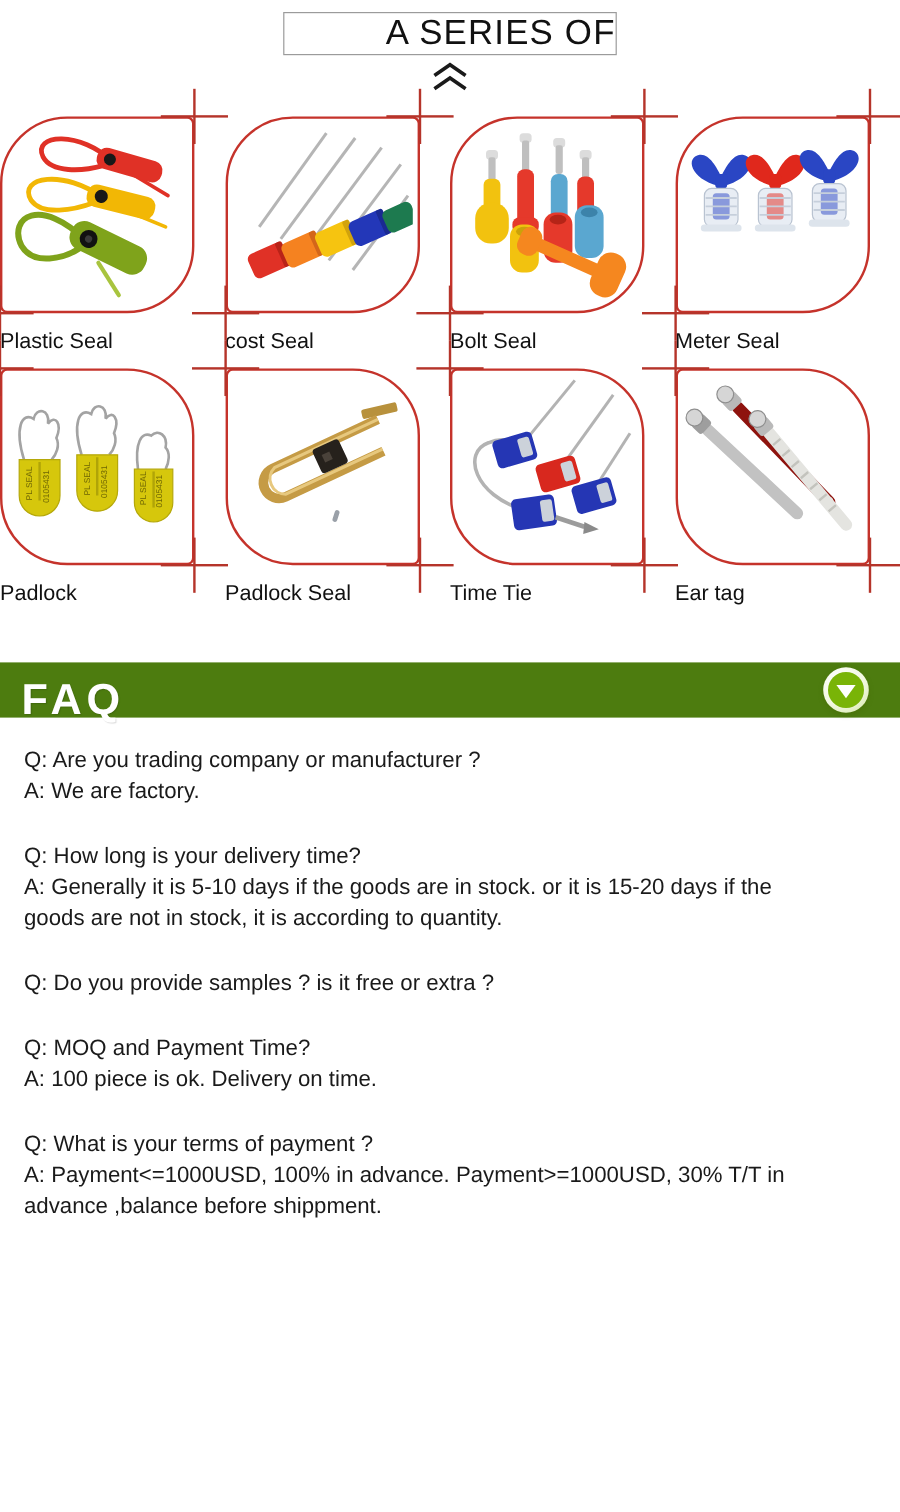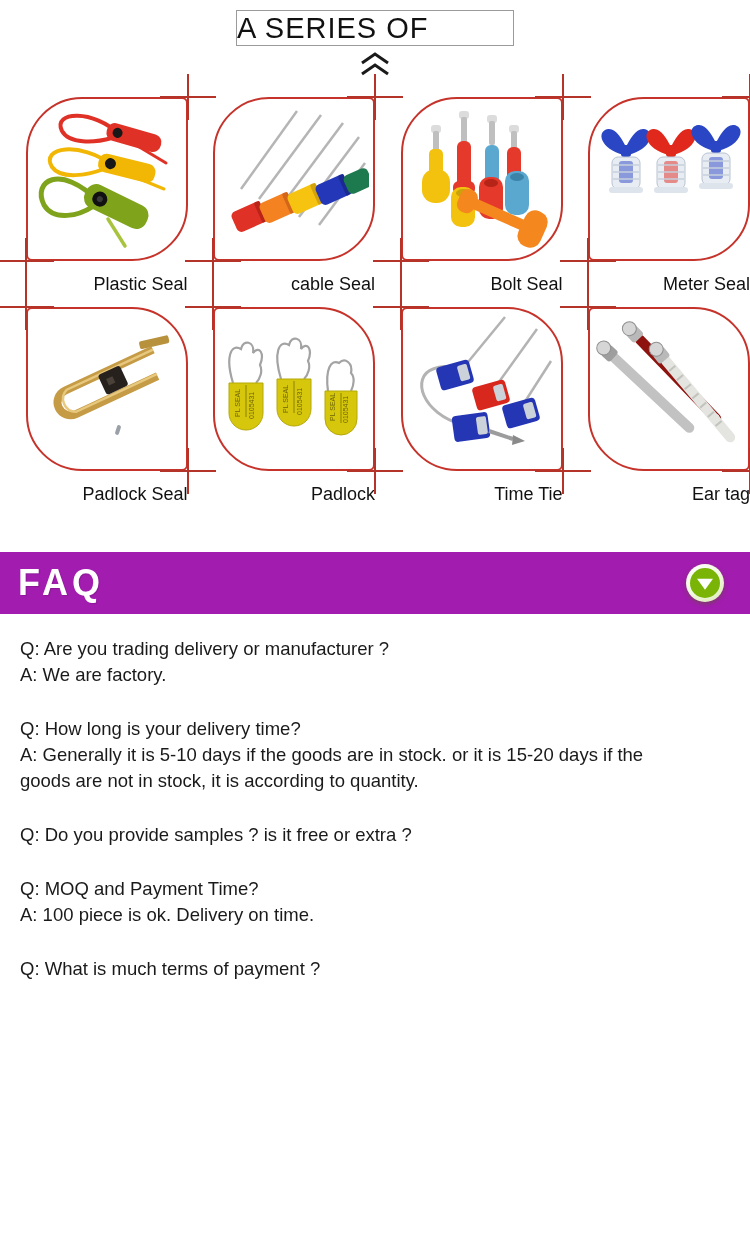--- a/index.html
+++ b/index.html
@@ -5,49 +5,49 @@
   html,body{margin:0;padding:0;}
   body{
     width:750px;min-height:1260px;background:#ffffff;overflow-x:hidden;
     font-family:"Liberation Sans","DejaVu Sans",sans-serif;color:#1c1c1c;
   }
   .page{width:750px;position:relative;}
 
   
   .title-box{
     width:276px;height:34px;margin:10px auto 0;border:1px solid #9b9b9b;
-    text-align:left;line-height:34px;font-size:29px;letter-spacing:1px;color:#111;
+    text-align:right;line-height:34px;font-size:29px;letter-spacing:1px;color:#111;
   }
   .chevrons{display:block;margin:4px auto 0;}
 
   
   .grid{
     margin-top:20px;display:grid;grid-template-columns:repeat(4,1fr);
     row-gap:12px;width:750px;
   }
-  .cell{display:flex;flex-direction:column;align-items:flex-end;}
+  .cell{display:flex;flex-direction:column;align-items:flex-start;}
   .frame{
     position:relative;width:158px;height:160px;border:2px solid #c5332b;
     background:#fff;
   }
   .frame.r1{border-radius:56px 6px 56px 6px;}
   .frame.r2{border-radius:6px 56px 6px 56px;}
   .frame svg{position:absolute;left:4px;top:4px;}
   .mark{position:absolute;width:0;height:0;}
   .mark::before{content:"";position:absolute;left:-28px;top:-1px;width:56px;height:2px;background:#b5342a;}
   .mark::after{content:"";position:absolute;left:-1px;top:-23px;width:2px;height:46px;background:#b5342a;}
   .r1 .m1{top:-2px;right:-2px;}
   .r1 .m2{bottom:-2px;left:-2px;}
   .r2 .m1{top:-2px;left:-2px;}
   .r2 .m2{bottom:-2px;right:-2px;}
   .plabel{margin-top:12px;font-size:18px;line-height:22px;color:#111;}
 
   
   .faq-banner{
-    position:relative;margin-top:47px;height:62px;background:#a21caf;
+    position:relative;margin-top:47px;height:46px;background:#4d7c0f;
   }
   .faq-title{
     color:#ffffff;font-size:36px;font-weight:bold;letter-spacing:4px;
     line-height:62px;padding-left:18px;text-shadow:1px 1px 1px rgba(0,0,0,.15);
   }
   .faq-toggle{
     position:absolute;right:26px;top:50%;transform:translateY(-50%);
     width:38px;height:38px;border-radius:50%;
     background:radial-gradient(circle at 35% 28%,#ffffff 0%,#f2f8e2 55%,#cfe49c 100%);
     box-shadow:0 2px 4px rgba(70,105,0,.45);cursor:pointer;
@@ -134,21 +134,21 @@
             </g>
           <g transform="translate(114,87) rotate(-24)">
               <rect x="-16" y="-11" width="32" height="22" rx="5" fill="#2337b8"></rect>
               <rect x="10" y="-11" width="6" height="22" rx="2" fill="#1a2a92"></rect>
             </g>
           <g transform="translate(139,78) rotate(-24)">
               <rect x="-13" y="-10" width="26" height="20" rx="5" fill="#1d7a4f"></rect>
             </g>
         </svg>
       </div>
-      <div class="plabel">cable Seal</div>
+      <div class="plabel">cost Seal</div>
     </div>
 
     <div class="cell">
       <div class="frame r1">
         <span class="mark m1"></span>
         <span class="mark m2"></span>
         <svg width="150" height="150" viewBox="0 0 150 150">
           <g fill="#bfbfbf">
             <rect x="24" y="22" width="10" height="8" rx="3" fill="#dcdcdc"></rect>
               <rect x="26" y="28" width="6" height="20" rx="2"></rect>
@@ -219,69 +219,69 @@
         </svg>
       </div>
       <div class="plabel">Meter Seal</div>
     </div>
 
     <div class="cell">
       <div class="frame r2">
         <span class="mark m1"></span>
         <span class="mark m2"></span>
         <svg width="150" height="150" viewBox="0 0 150 150">
+          <g transform="translate(8,28)">
+            <path d="M6 42 C -2 16 4 2 14 8 C 16 -2 28 0 26 12 C 32 4 38 12 33 24 C 36 30 33 38 29 42" fill="none" stroke="#a3a3a3" stroke-width="2.2"></path>
+            <path d="M2 42 h34 v30 a17 17 0 0 1 -34 0 z" fill="#d6c70c" stroke="#b5a80a"></path>
+            <path d="M19 44 v32" stroke="#b0a408" stroke-width="2"></path>
+            <text font-size="7" fill="#6e6604" transform="rotate(-90)" x="-76" y="13">PL SEAL</text>
+            <text font-size="7" fill="#6e6604" transform="rotate(-90)" x="-78" y="27">0105431</text>
+          </g>
+          <g transform="translate(56,24)">
+            <path d="M6 42 C -2 16 4 2 14 8 C 16 -2 28 0 26 12 C 32 4 38 12 33 24 C 36 30 33 38 29 42" fill="none" stroke="#a3a3a3" stroke-width="2.2"></path>
+            <path d="M2 42 h34 v30 a17 17 0 0 1 -34 0 z" fill="#d6c70c" stroke="#b5a80a"></path>
+            <path d="M19 44 v32" stroke="#b0a408" stroke-width="2"></path>
+            <text font-size="7" fill="#6e6604" transform="rotate(-90)" x="-76" y="13">PL SEAL</text>
+            <text font-size="7" fill="#6e6604" transform="rotate(-90)" x="-78" y="27">0105431</text>
+          </g>
+          <g transform="translate(104,42)">
+            <path d="M5 36 C 2 14 8 4 16 8 C 22 2 30 8 28 18 C 32 22 31 30 28 36" fill="none" stroke="#a3a3a3" stroke-width="2.2"></path>
+            <path d="M2 36 h32 v28 a16 16 0 0 1 -32 0 z" fill="#d6c70c" stroke="#b5a80a"></path>
+            <path d="M18 38 v30" stroke="#b0a408" stroke-width="2"></path>
+            <text font-size="7" fill="#6e6604" transform="rotate(-90)" x="-66" y="12">PL SEAL</text>
+            <text font-size="7" fill="#6e6604" transform="rotate(-90)" x="-68" y="25">0105431</text>
+          </g>
+        </svg>
+      </div>
+      <div class="plabel">Padlock</div>
+    </div>
+
+    <div class="cell">
+      <div class="frame r2">
+        <span class="mark m1"></span>
+        <span class="mark m2"></span>
+        <svg width="150" height="150" viewBox="0 0 150 150">
           <g transform="rotate(-25 75 80)">
             <rect x="124" y="48" width="30" height="8" rx="2" transform="rotate(12 130 54)" fill="#b8913c"></rect>
             <path d="M135 60 L38 60 a13 13 0 0 0 0 26 L128 86" fill="none" stroke="#c59b45" stroke-width="8"></path>
             <path d="M135 60 L40 60 a13 13 0 0 0 -1 24 L128 84" fill="none" stroke="#e7c87e" stroke-width="2.5"></path>
             <rect x="74" y="60" width="24" height="22" rx="3" fill="#26211c"></rect>
             <rect x="80" y="67" width="7" height="7" fill="#4a423a"></rect>
           </g>
           <rect x="84" y="112" width="4" height="10" rx="2" fill="#9aa0a8" transform="rotate(18 86 117)"></rect>
         </svg>
       </div>
       <div class="plabel">Padlock Seal</div>
     </div>
 
     <div class="cell">
       <div class="frame r2">
         <span class="mark m1"></span>
         <span class="mark m2"></span>
         <svg width="150" height="150" viewBox="0 0 150 150">
-          <g transform="translate(8,28)">
-            <path d="M6 42 C -2 16 4 2 14 8 C 16 -2 28 0 26 12 C 32 4 38 12 33 24 C 36 30 33 38 29 42" fill="none" stroke="#a3a3a3" stroke-width="2.2"></path>
-            <path d="M2 42 h34 v30 a17 17 0 0 1 -34 0 z" fill="#d6c70c" stroke="#b5a80a"></path>
-            <path d="M19 44 v32" stroke="#b0a408" stroke-width="2"></path>
-            <text font-size="7" fill="#6e6604" transform="rotate(-90)" x="-76" y="13">PL SEAL</text>
-            <text font-size="7" fill="#6e6604" transform="rotate(-90)" x="-78" y="27">0105431</text>
-          </g>
-          <g transform="translate(56,24)">
-            <path d="M6 42 C -2 16 4 2 14 8 C 16 -2 28 0 26 12 C 32 4 38 12 33 24 C 36 30 33 38 29 42" fill="none" stroke="#a3a3a3" stroke-width="2.2"></path>
-            <path d="M2 42 h34 v30 a17 17 0 0 1 -34 0 z" fill="#d6c70c" stroke="#b5a80a"></path>
-            <path d="M19 44 v32" stroke="#b0a408" stroke-width="2"></path>
-            <text font-size="7" fill="#6e6604" transform="rotate(-90)" x="-76" y="13">PL SEAL</text>
-            <text font-size="7" fill="#6e6604" transform="rotate(-90)" x="-78" y="27">0105431</text>
-          </g>
-          <g transform="translate(104,42)">
-            <path d="M5 36 C 2 14 8 4 16 8 C 22 2 30 8 28 18 C 32 22 31 30 28 36" fill="none" stroke="#a3a3a3" stroke-width="2.2"></path>
-            <path d="M2 36 h32 v28 a16 16 0 0 1 -32 0 z" fill="#d6c70c" stroke="#b5a80a"></path>
-            <path d="M18 38 v30" stroke="#b0a408" stroke-width="2"></path>
-            <text font-size="7" fill="#6e6604" transform="rotate(-90)" x="-66" y="12">PL SEAL</text>
-            <text font-size="7" fill="#6e6604" transform="rotate(-90)" x="-68" y="25">0105431</text>
-          </g>
-        </svg>
-      </div>
-      <div class="plabel">Padlock</div>
-    </div>
-
-    <div class="cell">
-      <div class="frame r2">
-        <span class="mark m1"></span>
-        <span class="mark m2"></span>
-        <svg width="150" height="150" viewBox="0 0 150 150">
           <g stroke="#b3b3b3" stroke-width="2.5" fill="none">
             <path d="M52 60 L98 4"></path>
               <path d="M84 80 L130 16"></path>
               <path d="M112 98 L144 48"></path>
             <path d="M56 112 C 14 100 4 64 26 56 C 40 50 52 56 56 64" stroke-width="3"></path>
           </g>
           <g transform="translate(48,62) rotate(-16)">
               <rect x="-17" y="-12" width="34" height="24" rx="4" fill="#2536b4"></rect>
               <rect x="4" y="-8" width="10" height="16" rx="2" fill="#ccd2da"></rect>
             </g>
@@ -335,35 +335,37 @@
 
   <div class="faq-banner">
     <span class="faq-title">FAQ</span>
     <div class="faq-toggle">
       <span class="tri"></span>
     </div>
   </div>
 
   <div class="faq-body">
     <div class="qa">
-      <div class="q">Q: Are you trading delivery or manufacturer ?</div>
+      <div class="q">Q: Are you trading company or manufacturer ?</div>
       <div class="a">A: We are factory.</div>
     </div>
     <div class="qa">
       <div class="q">Q: How long is your delivery time?</div>
       <div class="a">A: Generally it is 5-10 days if the goods are in stock. or it is 15-20 days if the
 goods are not in stock, it is according to quantity.</div>
     </div>
     <div class="qa">
       <div class="q">Q: Do you provide samples ? is it free or extra ?</div>
     </div>
     <div class="qa">
       <div class="q">Q: MOQ and Payment Time?</div>
       <div class="a">A: 100 piece is ok. Delivery on time.</div>
     </div>
     <div class="qa">
-      <div class="q">Q: What is much terms of payment ?</div>
+      <div class="q">Q: What is your terms of payment ?</div>
+      <div class="a">A: Payment&lt;=1000USD, 100% in advance. Payment&gt;=1000USD, 30% T/T in
+advance ,balance before shippment.</div>
     </div>
     <div class="qa">
     </div>
   </div>
 
 </div>
 
 </body></html>

